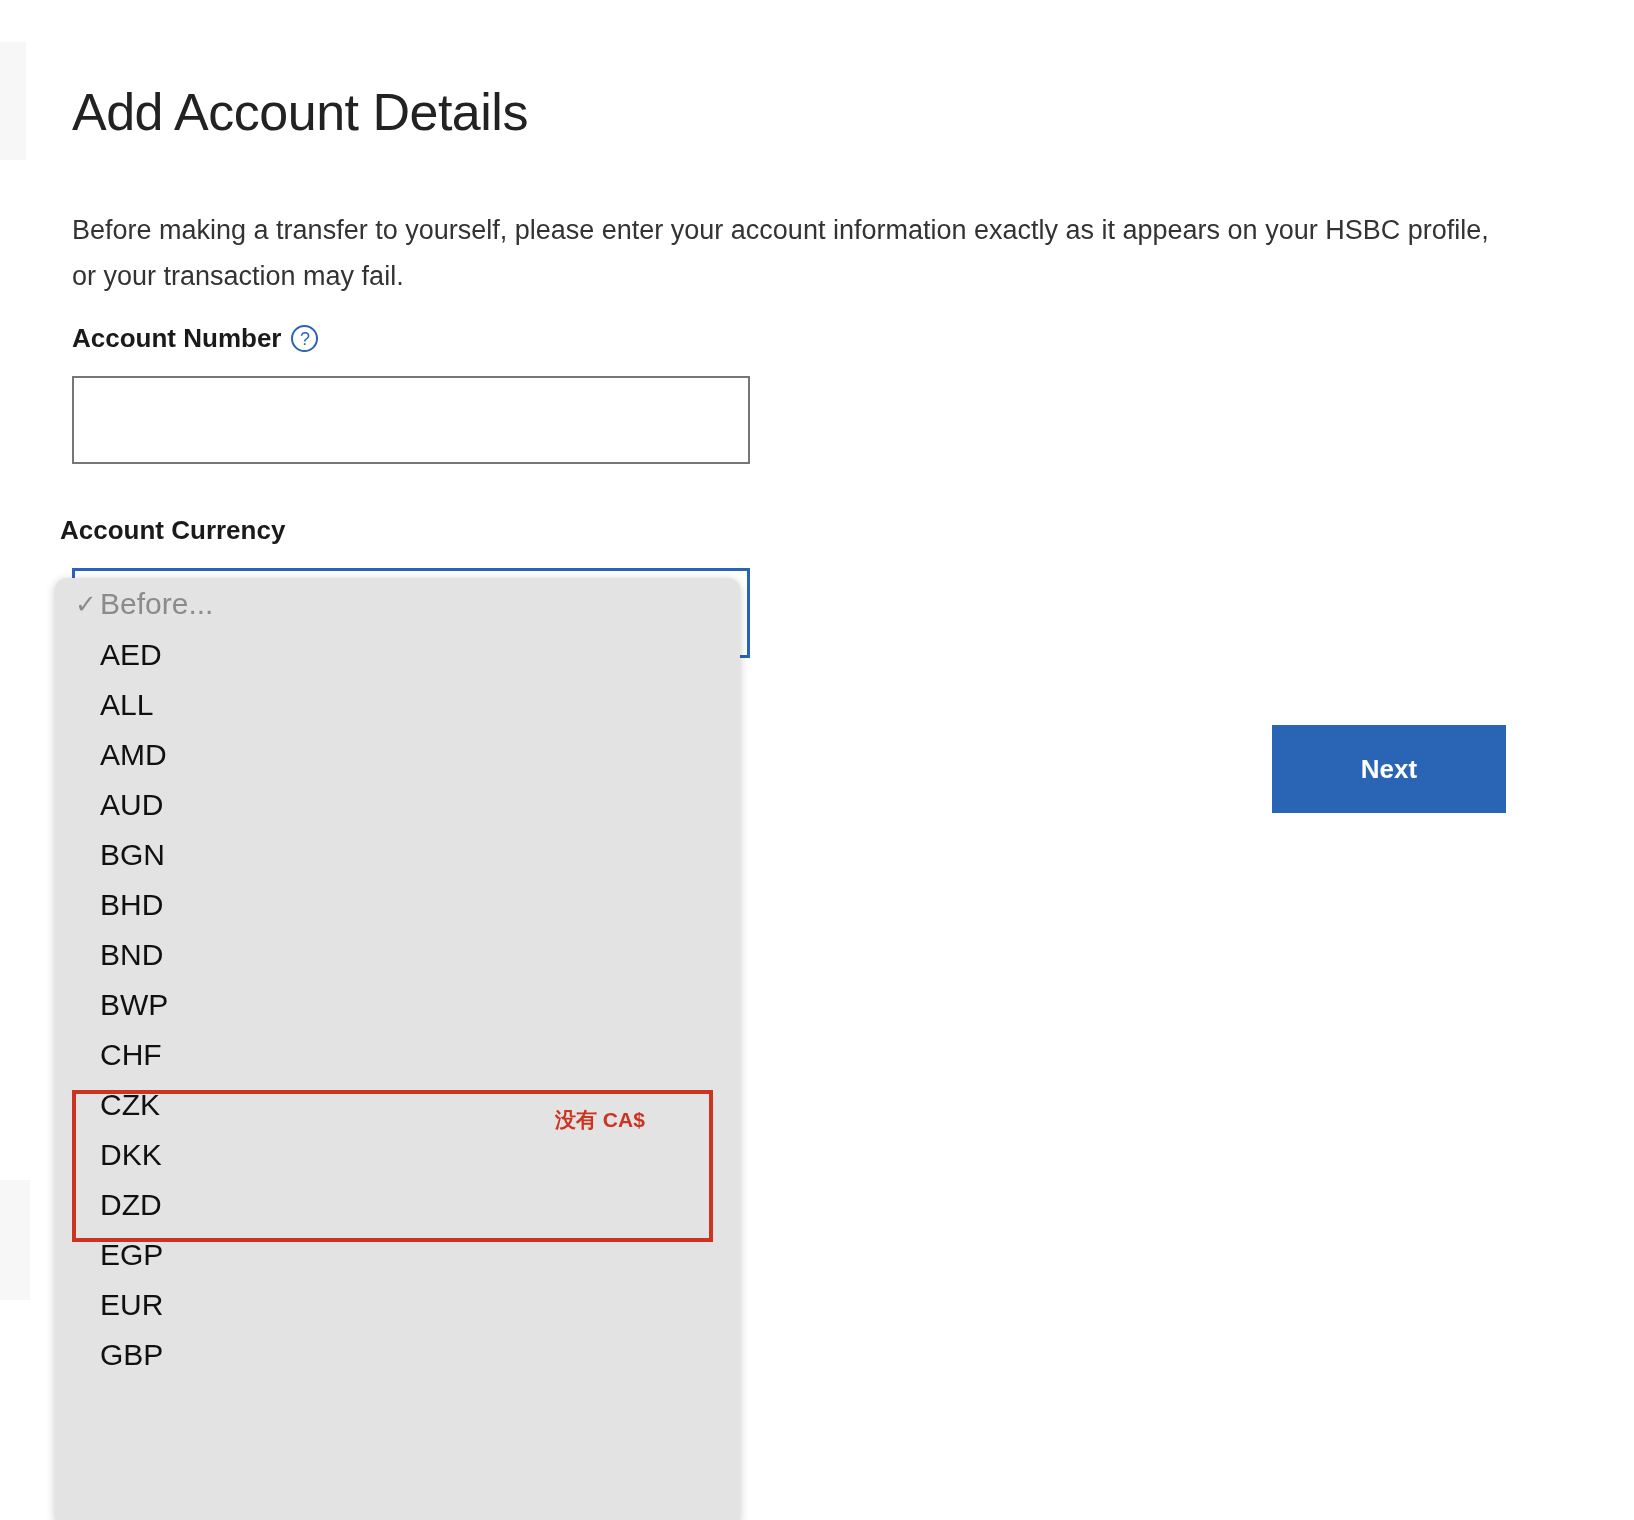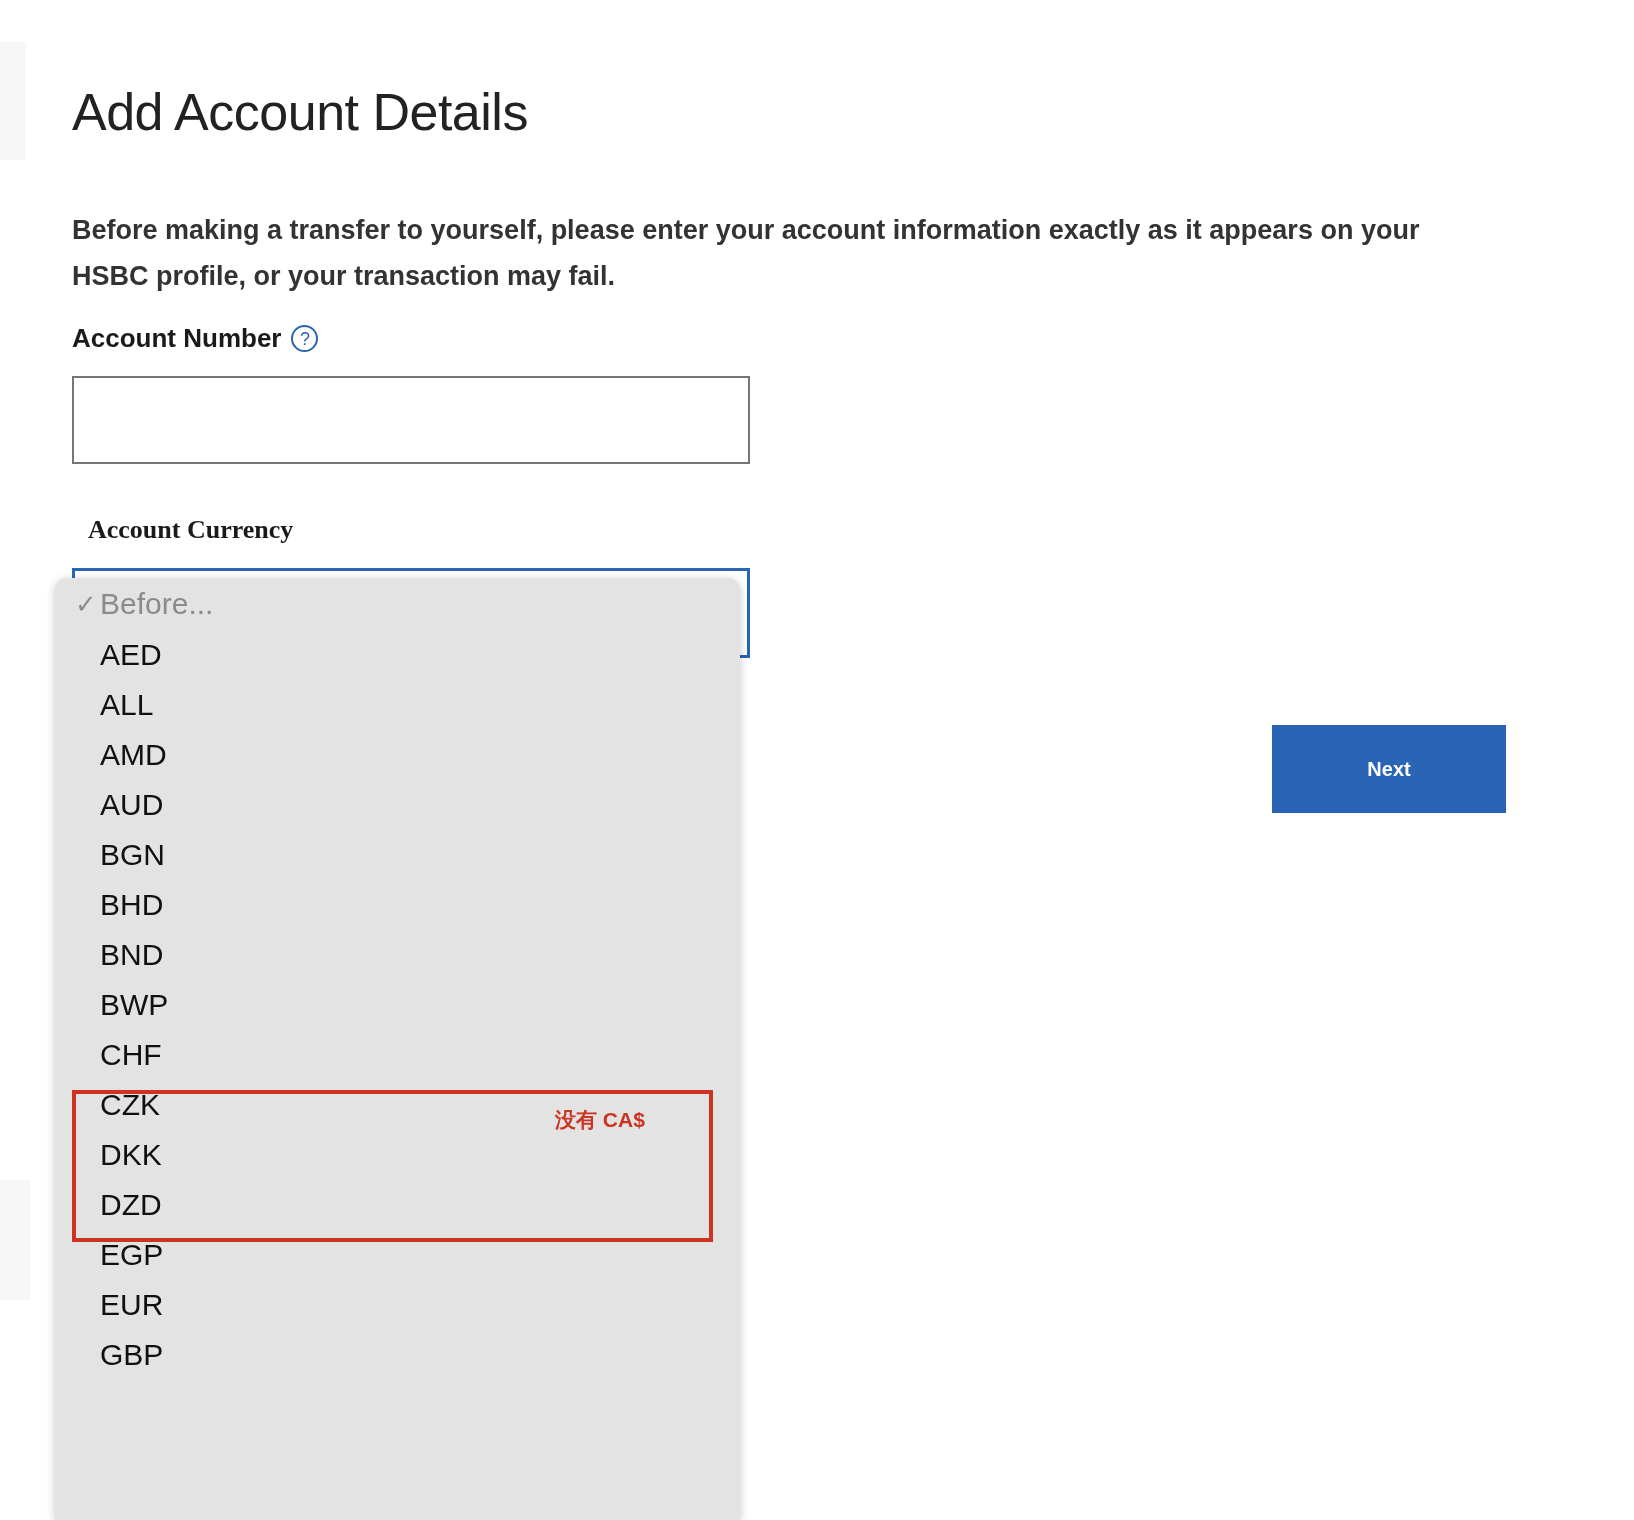--- a/index.html
+++ b/index.html
@@ -54,36 +54,36 @@
     line-height: 1.2;
     white-space: nowrap;
   }
 
   .intro {
     position: absolute;
     left: 72px;
     top: 180px;
     width: 1420px;
     font-size: 27px;
-    font-weight: 700;
+    font-weight: 400;
     line-height: 46px;
     color: #333333;
   }
 
   .field-label {
     position: absolute;
     font-size: 26px;
     font-weight: 700;
     color: #1a1a1a;
     white-space: nowrap;
     display: flex;
     gap: 10px;
   }
   .label-account-number { left: 72px; top: 323px; }
-  .label-account-currency { left: 88px; top: 515px; font-family: Liberation Serif, serif; }
+  .label-account-currency { left: 60px; top: 515px; }
 
   .help-icon {
     display: inline-flex;
     align-items: center;
     justify-content: center;
     width: 27px;
     height: 27px;
     border: 2px solid #2a64b5;
     border-radius: 50%;
     color: #2a64b5;
@@ -175,21 +175,21 @@
   }
 
   .next-button {
     position: absolute;
     left: 1272px;
     top: 725px;
     width: 234px;
     height: 88px;
     background: #2a64b5;
     color: #ffffff;
-    font-size: 20px;
+    font-size: 26px;
     font-weight: 700;
     font-family: "Liberation Sans", sans-serif;
     border: none;
     cursor: pointer;
     display: flex;
     align-items: center;
     justify-content: center;
   }
 </style>
 </head>

